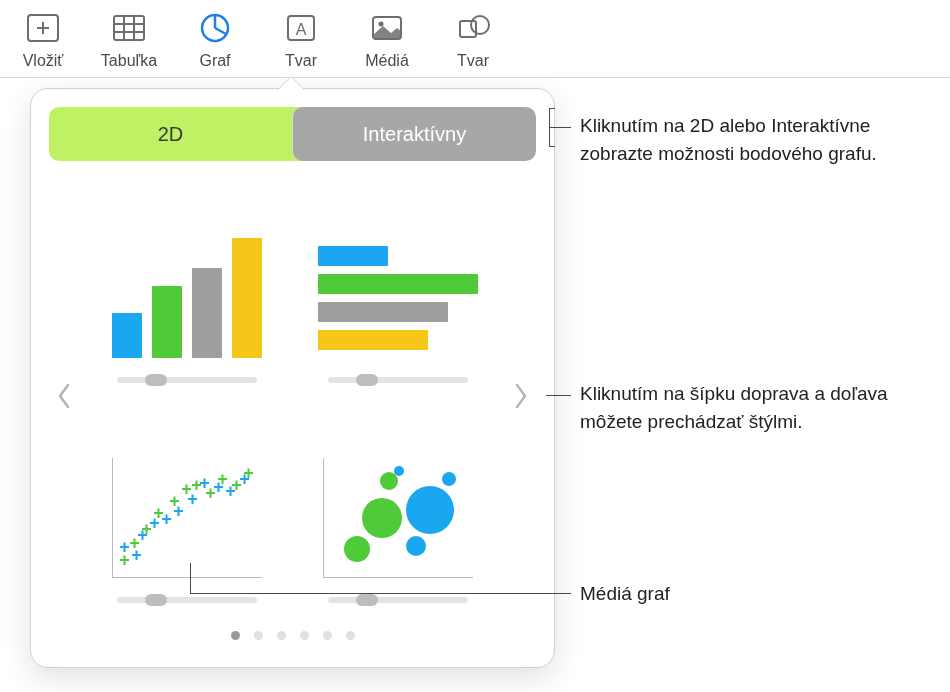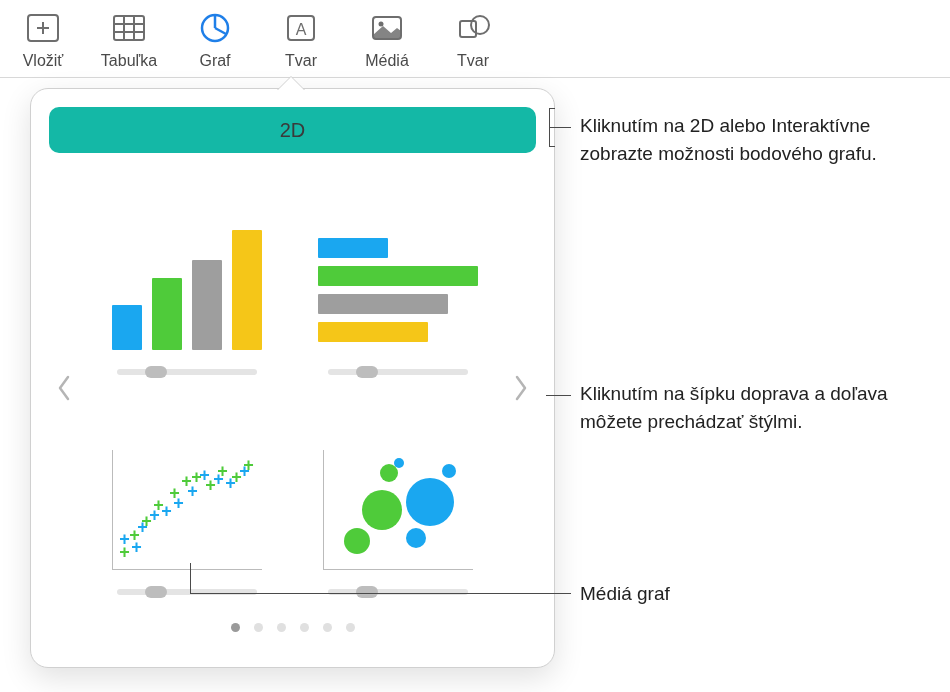--- a/index.html
+++ b/index.html
@@ -66,23 +66,23 @@
       left: 246px;
       width: 0;
       height: 0;
       border-left: 14px solid transparent;
       border-right: 14px solid transparent;
       border-bottom: 14px solid #fff;
       filter: drop-shadow(0 -1px 0 #d0d0d0);
     }
     .segmented {
       display: flex;
-      height: 46px;
+      height: 54px;
       border-radius: 10px;
-      background: #14b8a6;
+      background: #bef264;
       overflow: hidden;
     }
     .seg-btn {
       flex: 1;
       border: none;
       background: transparent;
       font-size: 20px;
       color: #3a3a3a;
       cursor: pointer;
       border-right: 1px solid #d8d8d8;
@@ -313,20 +313,21 @@
         <circle cx="27" cy="14" r="9"></circle>
       </svg>
     </div>
     <span class="toolbar-label">Tvar</span>
   </div>
 </div>
 
 <div class="popover">
   <div class="segmented">
     <button class="seg-btn">2D</button>
+    <button class="seg-btn selected">Interaktívny</button>
   </div>
 
   <div class="grid-area">
     <div class="nav-arrow">
       <svg width="16" height="28" viewBox="0 0 16 28" stroke="currentColor" stroke-width="2.5" fill="none" stroke-linecap="round" stroke-linejoin="round">
         <polyline points="12,3 4,14 12,25"></polyline>
       </svg>
     </div>
     <div class="chart-grid">
 

